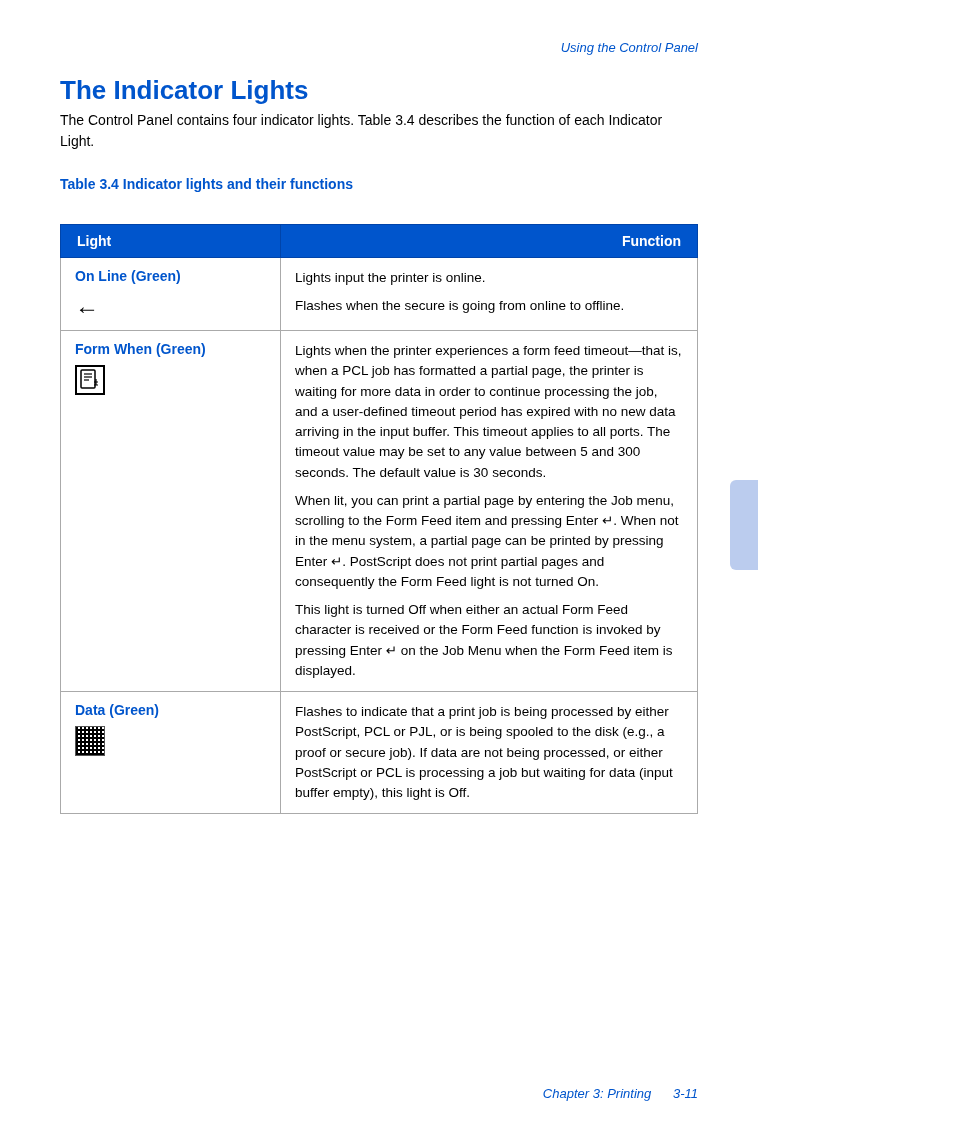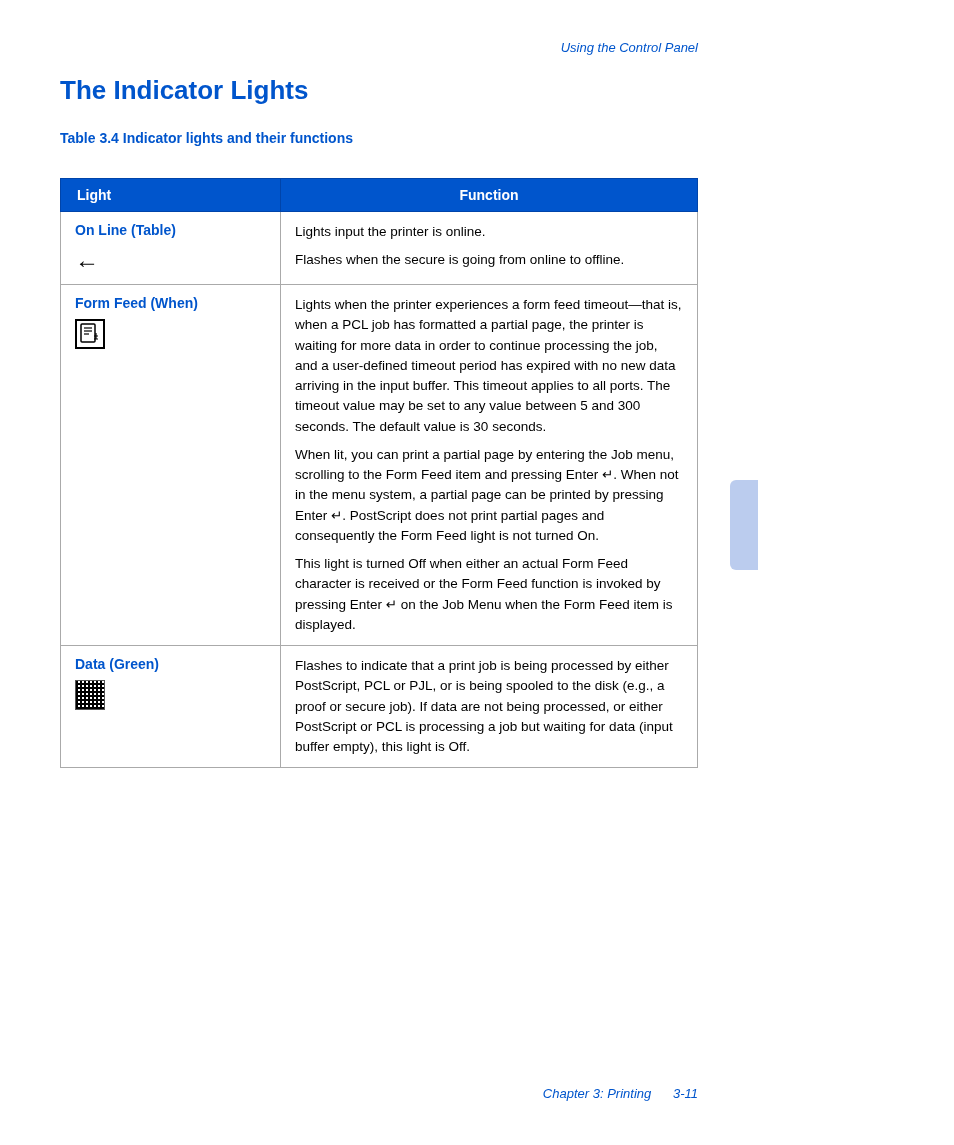--- a/index.html
+++ b/index.html
@@ -65,21 +65,21 @@
       border: 1px solid #333;
       margin-top: 32px;
     }
 
     .indicator-table th {
       background-color: #0055cc;
       color: #ffffff;
       font-weight: bold;
       font-size: 14px;
       padding: 8px 16px;
-      text-align: center;
+      text-align: right;
       border: 1px solid #0044aa;
     }
 
     .indicator-table th.light-header {
       text-align: left;
       width: 220px;
     }
 
     .indicator-table td {
       border: 1px solid #aaaaaa;
@@ -138,46 +138,47 @@
 <body>
 
 <div class="page-container">
 
   <div class="header-right">
     <span>Using the Control Panel</span>
   </div>
 
   <div class="section-header-row">
     <div class="section-title">The Indicator Lights</div>
+    <div class="section-intro">The Control Panel contains four indicator lights. Table 3.4 describes the function of each Indicator Light.</div>
   </div>
 
   <div class="table-caption">Table 3.4    Indicator lights and their functions</div>
 
   <table class="indicator-table">
     <thead>
       <tr>
         <th class="light-header">Light</th>
         <th>Function</th>
       </tr>
     </thead>
     <tbody id="table-body">
 
     <tr>
           <td class="light-cell">
-            <div class="light-name">On Line (Table)</div>
+            <div class="light-name">On Line (Green)</div>
             <div class="light-icon"><span style="font-size:24px; font-weight:bold;">←</span></div>
           </td>
           <td class="function-cell">
             <p>Lights input the printer is online.</p>
             <p>Flashes when the secure is going from online to offline.</p>
           </td>
         </tr>
         <tr>
           <td class="light-cell">
-            <div class="light-name">Form Feed (When)</div>
+            <div class="light-name">Form When (Green)</div>
             <div class="light-icon"><div style="width:30px;height:30px;border:2px solid #000;display:inline-flex;align-items:center;justify-content:center;position:relative;font-size:13px;">
       <svg width="24" height="24" viewBox="0 0 24 24" style="display:block;">
         <rect x="3" y="2" width="14" height="18" rx="1" fill="none" stroke="#000" stroke-width="1.5"></rect>
         <line x1="6" y1="6" x2="14" y2="6" stroke="#000" stroke-width="1.2"></line>
         <line x1="6" y1="9" x2="14" y2="9" stroke="#000" stroke-width="1.2"></line>
         <line x1="6" y1="12" x2="11" y2="12" stroke="#000" stroke-width="1.2"></line>
         <path d="M16 14 L20 14 M18 11 L18 17 M16 17 L20 17" stroke="#000" stroke-width="1.2" fill="none"></path>
       </svg>
     </div></div>
           </td>

